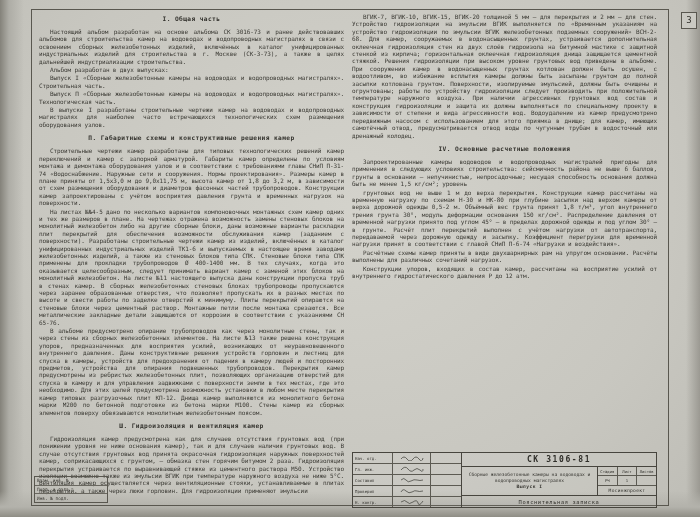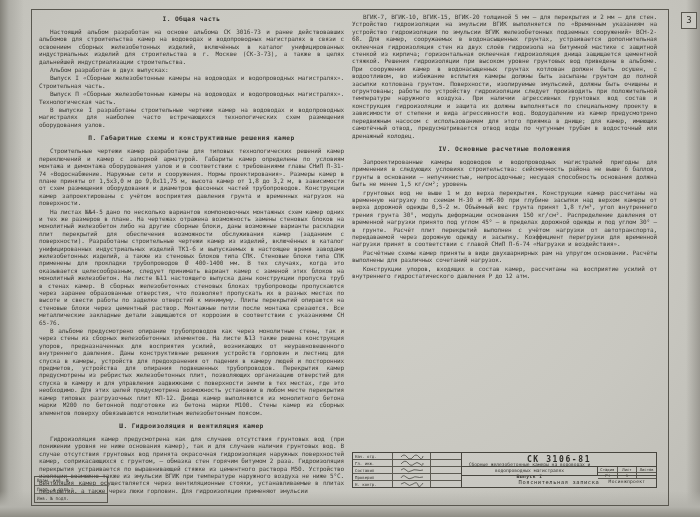--- a/index.html
+++ b/index.html
@@ -34,21 +34,21 @@
     font-size:6px;line-height:7.4px;text-align:justify;text-indent:11px;
     margin:0 0 1px 0;color:#3b3a34;word-spacing:-0.2px;letter-spacing:-0.1px;
   }
   .heading{
     font-size:6.2px;line-height:8px;text-align:center;font-weight:bold;
     margin:6px 0 5px 0;color:#32312c;letter-spacing:0.4px;
   }
   .heading.first{margin-top:2px;}
   
   .stamp{
-    position:absolute;left:352px;top:452px;width:305px;height:36px;
+    position:absolute;left:352px;top:452px;width:305px;height:56px;
     border:1.5px solid #47453e;display:flex;background:rgba(255,255,255,0.05);
     box-sizing:border-box;
   }
   .stamp-left{width:108px;border-right:1px solid #47453e;display:flex;flex-direction:column;}
   .srow{flex:1;display:flex;border-bottom:1px solid #5c5a52;}
   .srow:last-child{border-bottom:none;}
   .cell{box-sizing:border-box;display:flex;align-items:center;}
   .role{width:40px;border-right:1px solid #5c5a52;font-size:4px;padding-left:2px;color:#34332e;}
   .sig{width:38px;border-right:1px solid #5c5a52;justify-content:center;}
   .date{flex:1;}

